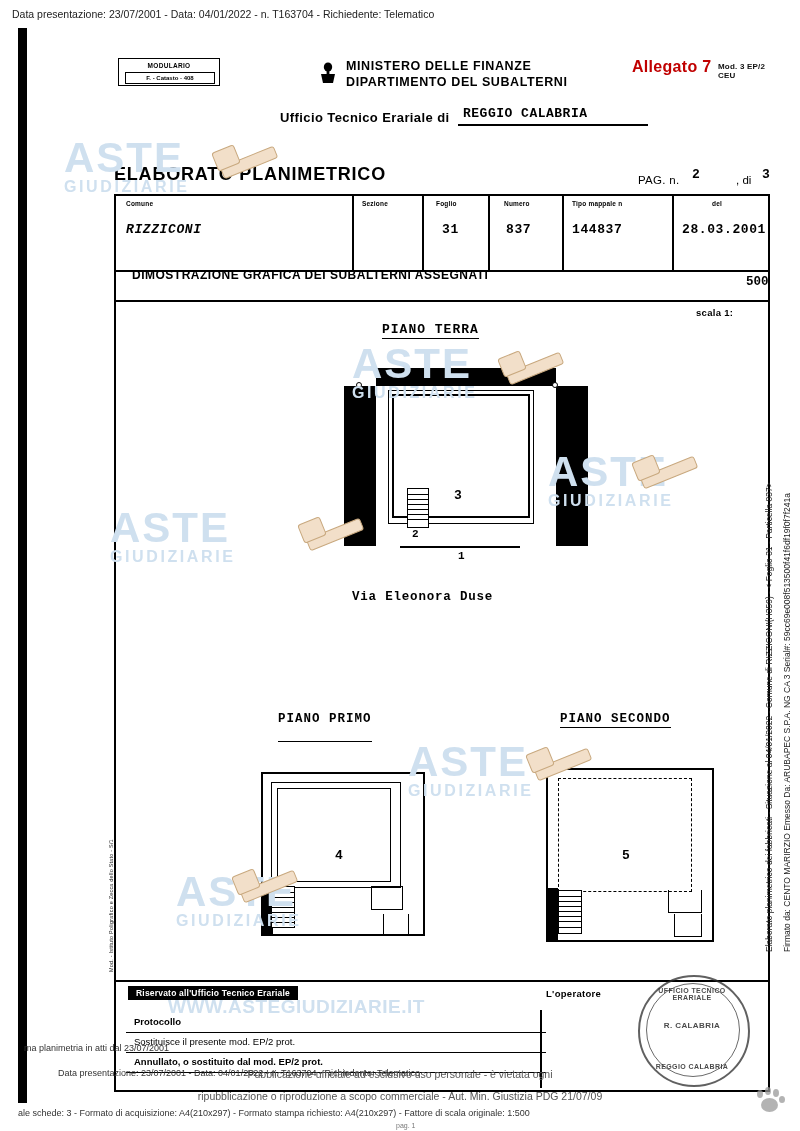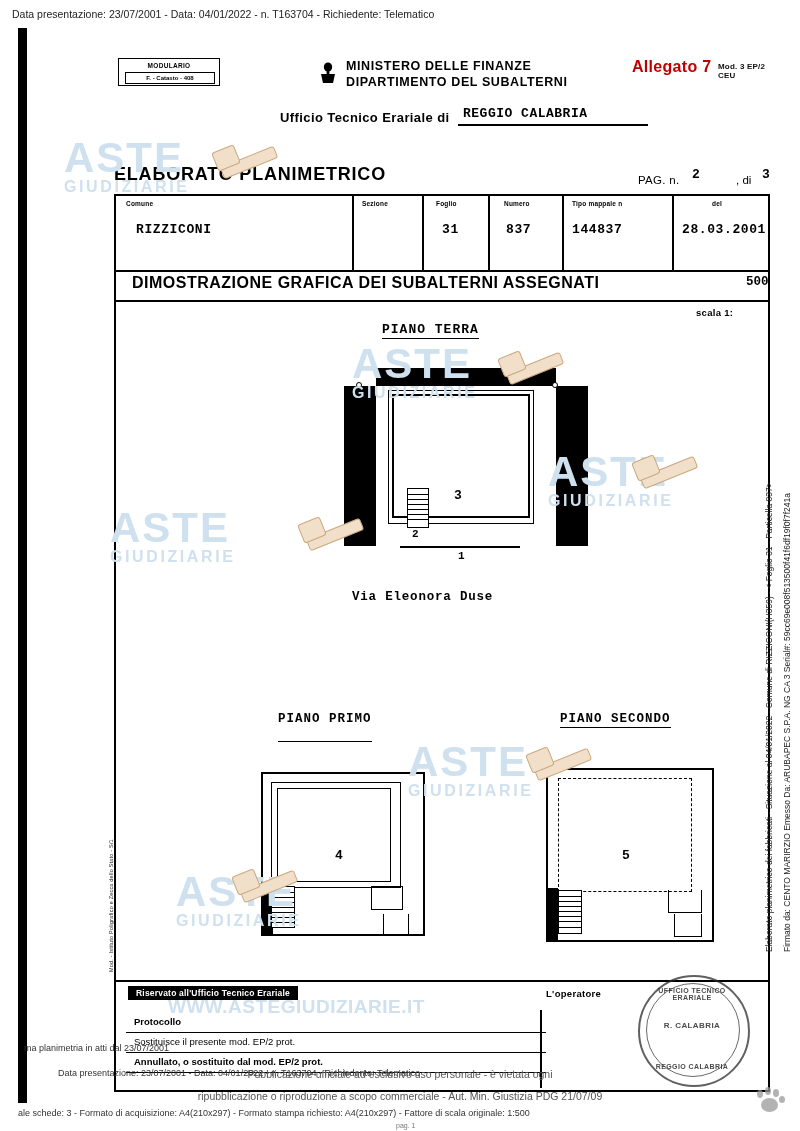--- a/index.html
+++ b/index.html
@@ -35,21 +35,21 @@
   .pagdi{position:absolute;left:718px;top:146px;font-size:11.5px;}
   .pagtot{position:absolute;left:744px;top:139px;font-size:13px;font-weight:bold;font-family:"Liberation Mono",monospace;}
 
   
   .tbl{position:absolute;left:96px;top:166px;width:652px;height:74px;border:2px solid #000;}
   .tbl .cell{position:absolute;top:0;height:74px;border-left:2px solid #000;}
   .tbl .cap{position:absolute;top:4px;font-size:6.5px;font-weight:bold;letter-spacing:.2px;white-space:nowrap;}
   .tbl .val{position:absolute;top:26px;font-size:13px;font-weight:bold;font-family:"Liberation Mono",monospace;letter-spacing:.6px;white-space:nowrap;}
 
   .band2{position:absolute;left:96px;top:240px;width:652px;height:32px;border:2px solid #000;border-top:none;}
-  .band2 .t{position:absolute;left:16px;top:6px;font-size:16px;font-weight:bold;letter-spacing:.5px;}
+  .band2 .t{position:absolute;left:16px;top:0;font-size:12px;font-weight:bold;letter-spacing:.5px;}
   .band2 .s{position:absolute;left:580px;top:10px;font-size:9.5px;font-weight:bold;letter-spacing:.3px;margin-top:29px;}
   .band2 .sv{position:absolute;left:630px;top:7px;font-size:12.5px;font-weight:bold;font-family:"Liberation Mono",monospace;}
 
   
   .draw{position:absolute;left:96px;top:272px;width:652px;height:680px;border:2px solid #000;border-top:none;}
 
   .pt-title{position:absolute;left:calc(50% - 60px);top:22px;font-size:13px;font-weight:bold;font-family:"Liberation Mono",monospace;letter-spacing:1px;border-bottom:1.5px solid #000;padding-bottom:1px;}
 
   
   .g-lintel{position:absolute;left:260px;top:68px;width:180px;height:18px;background:#000;}
@@ -165,21 +165,21 @@
   <div class="ufficio-line"></div>
 
   <div class="elab">ELABORATO PLANIMETRICO</div>
   <div class="pagn">PAG. n.</div>
   <div class="pagn-v">2</div>
   <div class="pagdi">, di</div>
   <div class="pagtot">3</div>
 
   <div class="tbl">
     <div class="cap" style="left:10px;">Comune</div>
-    <div class="val" style="left:20px;">RIZZICONI</div>
+    <div class="val" style="left:10px;font-style:italic;">RIZZICONI</div>
 
     <div class="cell" style="left:236px;width:70px;"></div>
     <div class="cap" style="left:246px;">Sezione</div>
     <div class="val" style="left:258px;"></div>
 
     <div class="cell" style="left:306px;width:66px;"></div>
     <div class="cap" style="left:320px;">Foglio</div>
     <div class="val" style="left:326px;">31</div>
 
     <div class="cell" style="left:372px;width:74px;"></div>

